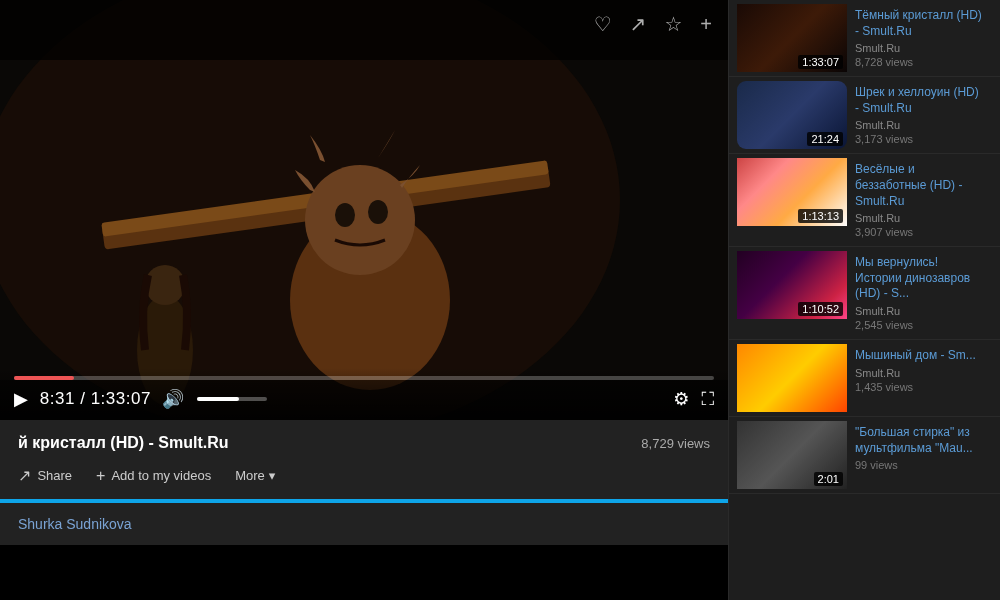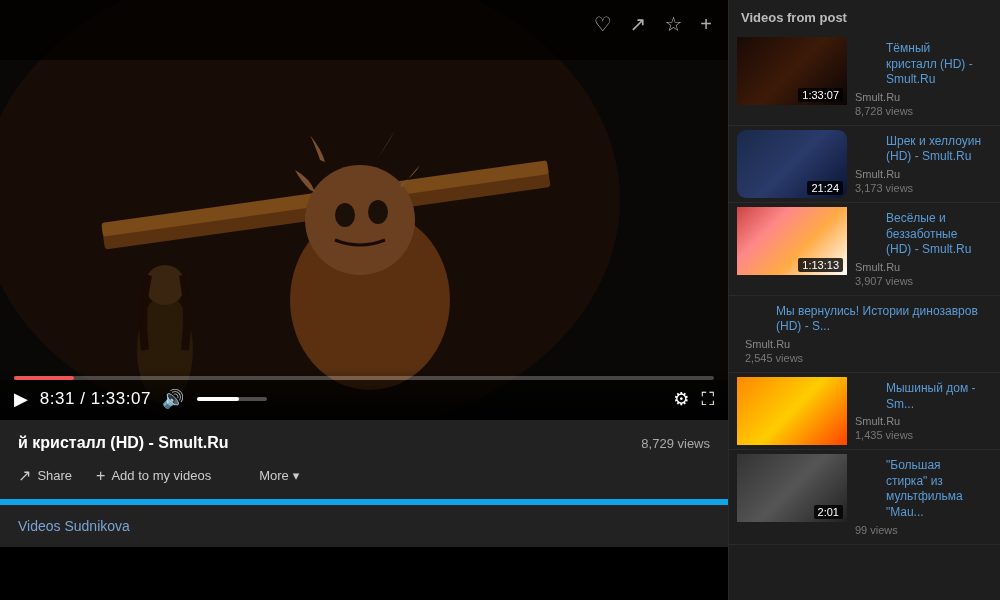--- a/index.html
+++ b/index.html
@@ -121,21 +121,21 @@
       background: #fff;
       border-radius: 2px;
     }
 
     .ctrl-spacer { flex: 1; }
 
     
     .video-info-bar {
       background: #222;
       padding: 14px 18px 10px;
-      border-bottom: 6px solid #0ea5e9;
+      border-bottom: 4px solid #0ea5e9;
     }
 
     .video-title-row {
       display: flex;
       justify-content: space-between;
       align-items: center;
       margin-bottom: 10px;
     }
 
     .video-title {
@@ -175,21 +175,20 @@
     .more-btn {
       background: none;
       border: none;
       color: #ccc;
       cursor: pointer;
       font-size: 13px;
       padding: 4px 0;
       display: flex;
       align-items: center;
       gap: 4px;
-      margin-left: 24px;
     }
 
     
     .author-bar {
       background: #222;
       padding: 12px 18px;
     }
 
     .author-name {
       color: #7aa3d4;
@@ -270,21 +269,20 @@
       flex: 1;
       overflow: hidden;
     }
 
     .sidebar-video-title {
       font-size: 12px;
       color: #5b9bd5;
       line-height: 1.3;
       margin-bottom: 3px;
       overflow: hidden;
-      margin-left: 31px;
     }
 
     .sidebar-channel {
       font-size: 11px;
       color: #888;
       margin-bottom: 2px;
     }
 
     .sidebar-views {
       font-size: 11px;
@@ -386,26 +384,25 @@
         <span>Add to my videos</span>
       </button>
       <button class="more-btn">
         <span>More</span>
         <span> ▾</span>
       </button>
     </div>
   </div>
 
   <div class="author-bar">
-    <span class="author-name">Videos Sudnikova</span>
+    <span class="author-name">Shurka Sudnikova</span>
   </div>
 </div>
 
 <div class="sidebar">
-  <div class="sidebar-section-title">Videos from post</div>
 
   <div id="from-post-list">
       <div class="sidebar-video-item">
       <div class="thumb-wrap thumb-dark-crystal">
         <span class="thumb-duration">1:33:07</span>
       </div>
       <div class="sidebar-video-meta">
         <div class="sidebar-video-title">Тёмный кристалл (HD) - Smult.Ru</div>
         <div class="sidebar-channel">Smult.Ru</div>
         <div class="sidebar-views">8,728 views</div>
@@ -425,20 +422,23 @@
       <div class="thumb-wrap thumb-cartoon">
         <span class="thumb-duration">1:13:13</span>
       </div>
       <div class="sidebar-video-meta">
         <div class="sidebar-video-title">Весёлые и беззаботные (HD) - Smult.Ru</div>
         <div class="sidebar-channel">Smult.Ru</div>
         <div class="sidebar-views">3,907 views</div>
       </div>
     </div>
       <div class="sidebar-video-item">
+      <div class="thumb-wrap thumb-dino">
+        <span class="thumb-duration">1:10:52</span>
+      </div>
       <div class="sidebar-video-meta">
         <div class="sidebar-video-title">Мы вернулись! Истории динозавров (HD) - S...</div>
         <div class="sidebar-channel">Smult.Ru</div>
         <div class="sidebar-views">2,545 views</div>
       </div>
     </div>
       <div class="sidebar-video-item">
       <div class="thumb-wrap thumb-mouse">
         
       </div>

